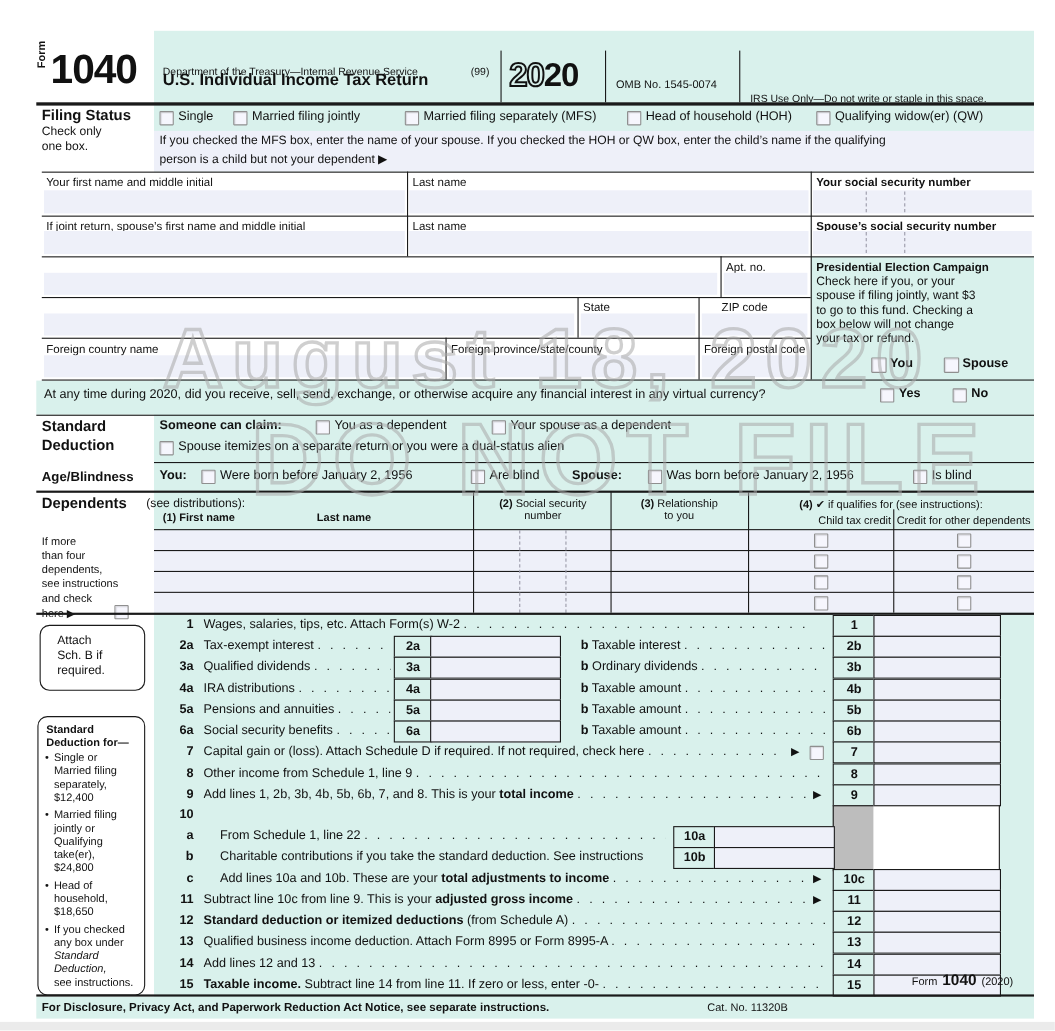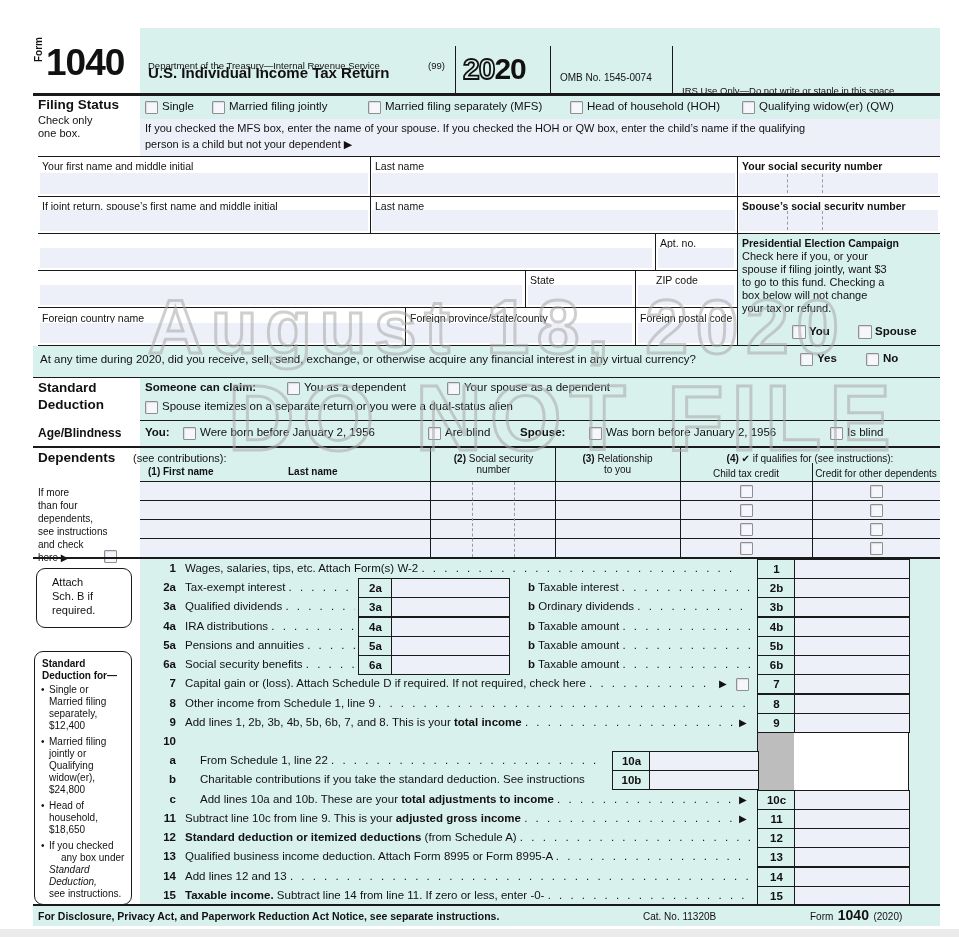--- a/index.html
+++ b/index.html
@@ -154,27 +154,27 @@
   <div class="cb" style="left:428px;top:427px"></div>
   <div class="t s115" style="left:445px;top:426px">Are blind</div>
   <div class="t b s115" style="left:520px;top:426px">Spouse:</div>
   <div class="cb" style="left:589px;top:427px"></div>
   <div class="t s115" style="left:606px;top:426px">Was born before January 2, 1956</div>
   <div class="cb" style="left:830px;top:427px"></div>
   <div class="t s115" style="left:847px;top:426px">Is blind</div>
   <div class="h" style="left:33px;top:446px;width:907px;height:2px"></div>
 
   <div class="t b s135" style="left:38px;top:450px">Dependents</div>
-  <div class="t s11" style="left:133px;top:452px">(see contributions):</div>
+  <div class="t s11" style="left:133px;top:452px">(see distributions):</div>
   <div class="t b s10" style="left:148px;top:466px">(1) First name</div>
   <div class="t b s10" style="left:288px;top:466px">Last name</div>
   <div class="t s10" style="left:437px;top:453px;width:113px;text-align:center;white-space:normal"><span class="b">(2)</span> <span>Social security</span><br><span>number</span></div>
   <div class="t s10" style="left:558px;top:453px;width:119px;text-align:center;white-space:normal"><span class="b">(3)</span> <span>Relationship</span><br><span>to you</span></div>
   <div class="t s10" style="left:682px;top:453px;width:256px;text-align:center"><span class="b">(4)</span> <span>✔ if qualifies for (see instructions):</span></div>
-  <div class="t s10" style="left:682px;top:468px;width:128px;text-align:center">Child tax credit</div>
+  <div class="t s10" style="left:682px;top:468px;width:128px;text-align:right">Child tax credit</div>
   <div class="t s10" style="left:814px;top:468px;width:124px;text-align:center">Credit for other dependents</div>
   <div class="t s10" style="left:38px;top:487px">If more</div>
   <div class="t s10" style="left:38px;top:500px">than four</div>
   <div class="t s10" style="left:38px;top:513px">dependents,</div>
   <div class="t s10" style="left:38px;top:526px">see instructions</div>
   <div class="t s10" style="left:38px;top:539px">and check</div>
   <div class="t s10" style="left:38px;top:552px">here ▶</div>
   <div class="cb" style="left:104px;top:550px"></div>
   <div class="abs lav" style="left:140px;top:482px;width:800px;height:75px"></div>
   <div class="h" style="left:140px;top:481px;width:800px"></div>
@@ -207,29 +207,29 @@
   <div class="t b s10" style="left:42px;top:670px">Deduction for—</div>
   <div class="t s10" style="left:41px;top:684px">•</div>
   <div class="t s10" style="left:49px;top:684px">Single or</div>
   <div class="t s10" style="left:49px;top:696px">Married filing</div>
   <div class="t s10" style="left:49px;top:708px">separately,</div>
   <div class="t s10" style="left:49px;top:720px">$12,400</div>
   <div class="t s10" style="left:41px;top:736px">•</div>
   <div class="t s10" style="left:49px;top:736px">Married filing</div>
   <div class="t s10" style="left:49px;top:748px">jointly or</div>
   <div class="t s10" style="left:49px;top:760px">Qualifying</div>
-  <div class="t s10" style="left:49px;top:772px">widow(er),</div>
+  <div class="t s10" style="left:49px;top:772px">take(er),</div>
   <div class="t s10" style="left:49px;top:784px">$24,800</div>
   <div class="t s10" style="left:41px;top:800px">•</div>
   <div class="t s10" style="left:49px;top:800px">Head of</div>
   <div class="t s10" style="left:49px;top:812px">household,</div>
   <div class="t s10" style="left:49px;top:824px">$18,650</div>
   <div class="t s10" style="left:41px;top:840px">•</div>
   <div class="t s10" style="left:49px;top:840px">If you checked</div>
-  <div class="t s10" style="left:61px;top:852px">any box under</div>
+  <div class="t s10" style="left:49px;top:852px">any box under</div>
   <div class="t s10 i" style="left:49px;top:864px">Standard</div>
   <div class="t s10 i" style="left:49px;top:876px">Deduction,</div>
   <div class="t s10" style="left:49px;top:888px">see instructions.</div>
 
   <div class="ln" style="left:148px;top:559px">1</div>
   <div class="lb" style="left:185px;top:559px;width:550px"><span>Wages, salaries, tips, etc. Attach Form(s) W-2</span> <span class="dots">. . . . . . . . . . . . . . . . . . . . . . . . . . . . . . . . . . . . . . . . . . . . . . . . . . . . . . . . . . . . . . . . . . . . . . . . . . . . . . . . . . . . . .</span></div>
   <div class="numbox" style="left:757px;top:559px;width:37px;height:18px">1</div>
   <div class="fld" style="left:794px;top:559px;width:114px;height:18px"></div>
 
   <div class="ln" style="left:148px;top:578px">2a</div>
@@ -332,18 +332,18 @@
   <div class="fld" style="left:794px;top:867px;width:114px;height:18px"></div>
 
   <div class="ln" style="left:148px;top:886px">15</div>
   <div class="lb" style="left:185px;top:886px;width:565px"><span class="b">Taxable income.</span><span> Subtract line 14 from line 11. If zero or less, enter -0-</span> <span class="dots">. . . . . . . . . . . . . . . . . . . . . . . . . . . . . . . . . . . . . . . . . . . . . . . . . . . . . . . . . . . . . . . . . . . . . . . . . . . . . . . . . . . . . .</span></div>
   <div class="numbox" style="left:757px;top:886px;width:37px;height:18px">15</div>
   <div class="fld" style="left:794px;top:886px;width:114px;height:18px"></div>
 
   <div class="h" style="left:33px;top:904px;width:907px;height:2px"></div>
   <div class="t b s105" style="left:38px;top:910px">For Disclosure, Privacy Act, and Paperwork Reduction Act Notice, see separate instructions.</div>
   <div class="t s10" style="left:643px;top:911px">Cat. No. 11320B</div>
-  <div class="t" style="left:810px;top:906px;width:130px;text-align:left"><span class="s10">Form</span> <span class="b" style="font-size:14px">1040</span> <span class="s10">(2020)</span></div>
+  <div class="t" style="left:810px;top:882px;width:130px;text-align:center"><span class="s10">Form</span> <span class="b" style="font-size:14px">1040</span> <span class="s10">(2020)</span></div>
 
   <div class="wm" style="left:148px;top:283px;font-size:76px;letter-spacing:8px">August 18, 2020</div>
   <div class="wm" style="left:228px;top:366px;font-size:92px;letter-spacing:8px">DO NOT FILE</div>
 
 </div>
 
 </body></html>

